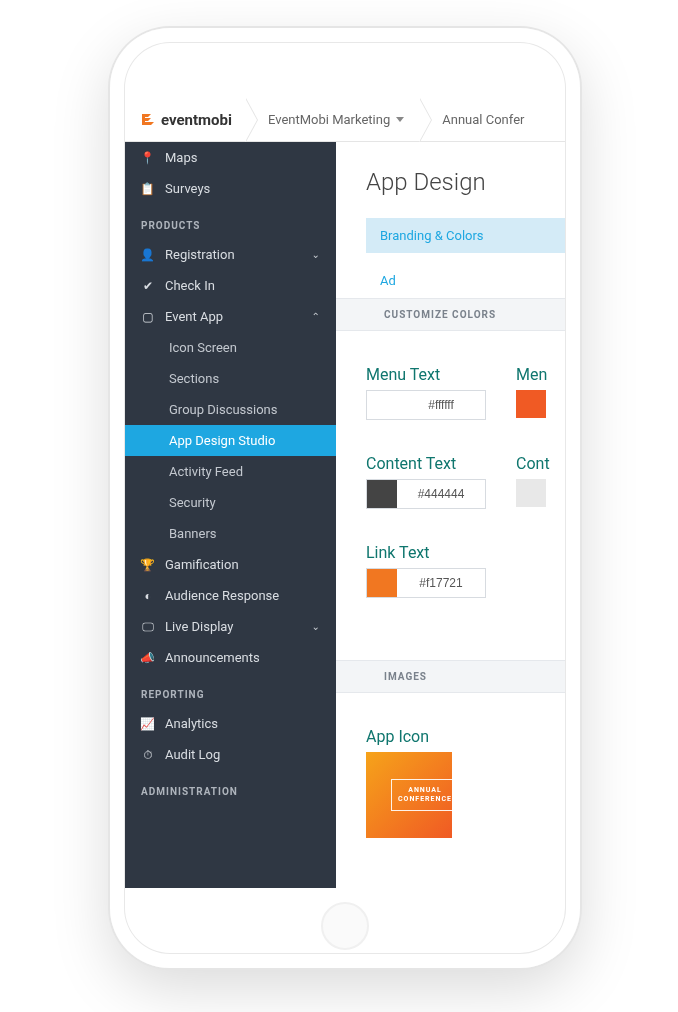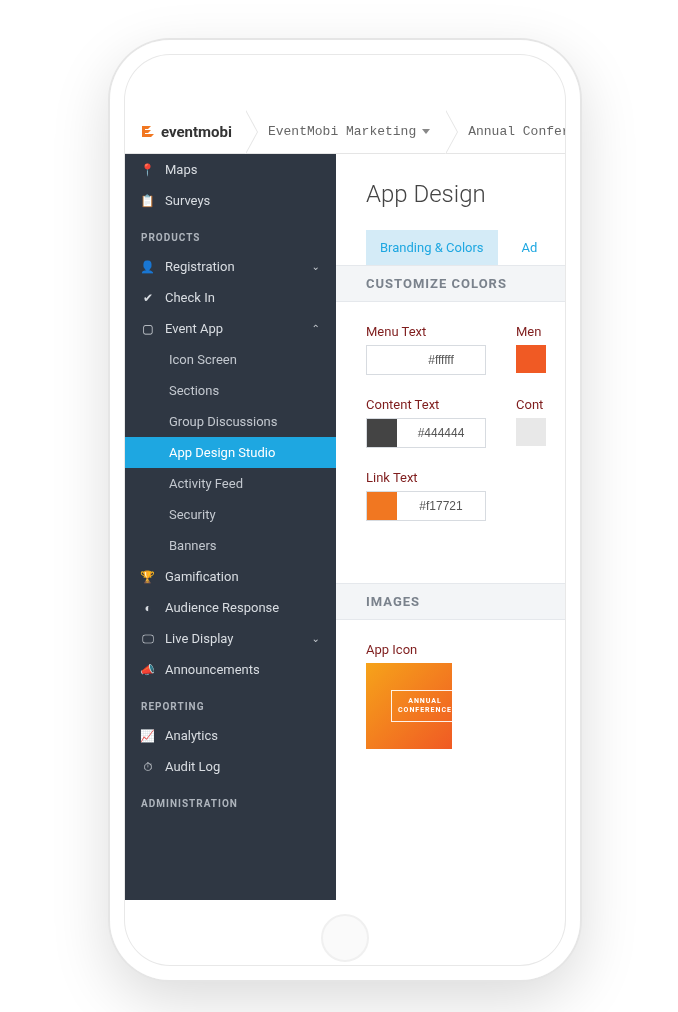--- a/index.html
+++ b/index.html
@@ -9,21 +9,21 @@
   width: 678px;
   height: 1012px;
   position: relative;
   overflow: hidden;
 }
 
 
 .phone {
   position: absolute;
   left: 110px;
-  top: 40px;
+  top: 28px;
   width: 470px;
   height: 940px;
   border-radius: 60px;
   background: #fff;
   box-shadow:
     0 0 0 2px #e5e5e5,
     0 20px 60px rgba(0,0,0,0.15),
     inset 0 0 0 14px #fff,
     inset 0 0 0 15px #e8e8e8;
 }
@@ -162,57 +162,59 @@
   font-weight: 300;
   color: #444;
   padding: 26px 0 22px 30px;
   white-space: nowrap;
 }
 .tabs {
   display: flex;
   gap: 10px;
   padding-left: 30px;
   font-size: 13px;
+  flex-direction: column;
 }
 .tab {
   padding: 10px 14px;
   color: #1ea7e1;
   white-space: nowrap;
 }
 .tab.active {
   background: #d4ebf7;
 }
 .band {
   background: #f3f5f7;
   border-top: 1px solid #e5e8ec;
   border-bottom: 1px solid #e5e8ec;
-  padding: 10px 30px;
-  font-size: 13px;
+  padding: 10px 48px;
+  font-size: 10px;
   font-weight: 700;
   letter-spacing: 1px;
   color: #7a828c;
 }
 .controls {
   padding: 22px 30px;
   display: flex;
   flex-direction: column;
   gap: 22px;
 }
 .control-row {
   display: flex;
   gap: 30px;
 }
 .control {
   min-width: 120px;
 }
 .control-label {
-  font-size: 13px;
-  color: #7f1d1d;
+  font-size: 16px;
+  color: #0f766e;
   margin-bottom: 6px;
   white-space: nowrap;
+  margin-top: 12px;
 }
 .swatch-input {
   display: flex;
   align-items: flex-start;
   border: 1px solid #d7dbe0;
   height: 30px;
   width: 120px;
 }
 .swatch {
   width: 30px; height: 28px;
@@ -256,21 +258,21 @@
 
     <div class="crumb-bar">
       <div class="logo">
         <span class="logo-mark">
           <svg width="18" height="18" viewBox="0 0 18 18">
               <path d="M3 3h9l-3 3H6v1h6l-3 3H6v1h9l-3 3H3z" fill="#f17721"></path>
             </svg>
         </span>
         <span>eventmobi</span>
       </div>
-      <div id="crumbs" style="display: flex; height: 100%; font-family: Liberation Mono, monospace;">
+      <div id="crumbs" style="display: flex; height: 100%;">
           <div class="crumb">EventMobi Marketing<span class="caret-down"></span></div>
           <div class="crumb">Annual Confer</div>
         </div>
     </div>
 
     <div class="content-row">
 
       <div class="sidebar" id="sidebar">
           <div class="nav-item">
             <span class="ico">📍</span>

